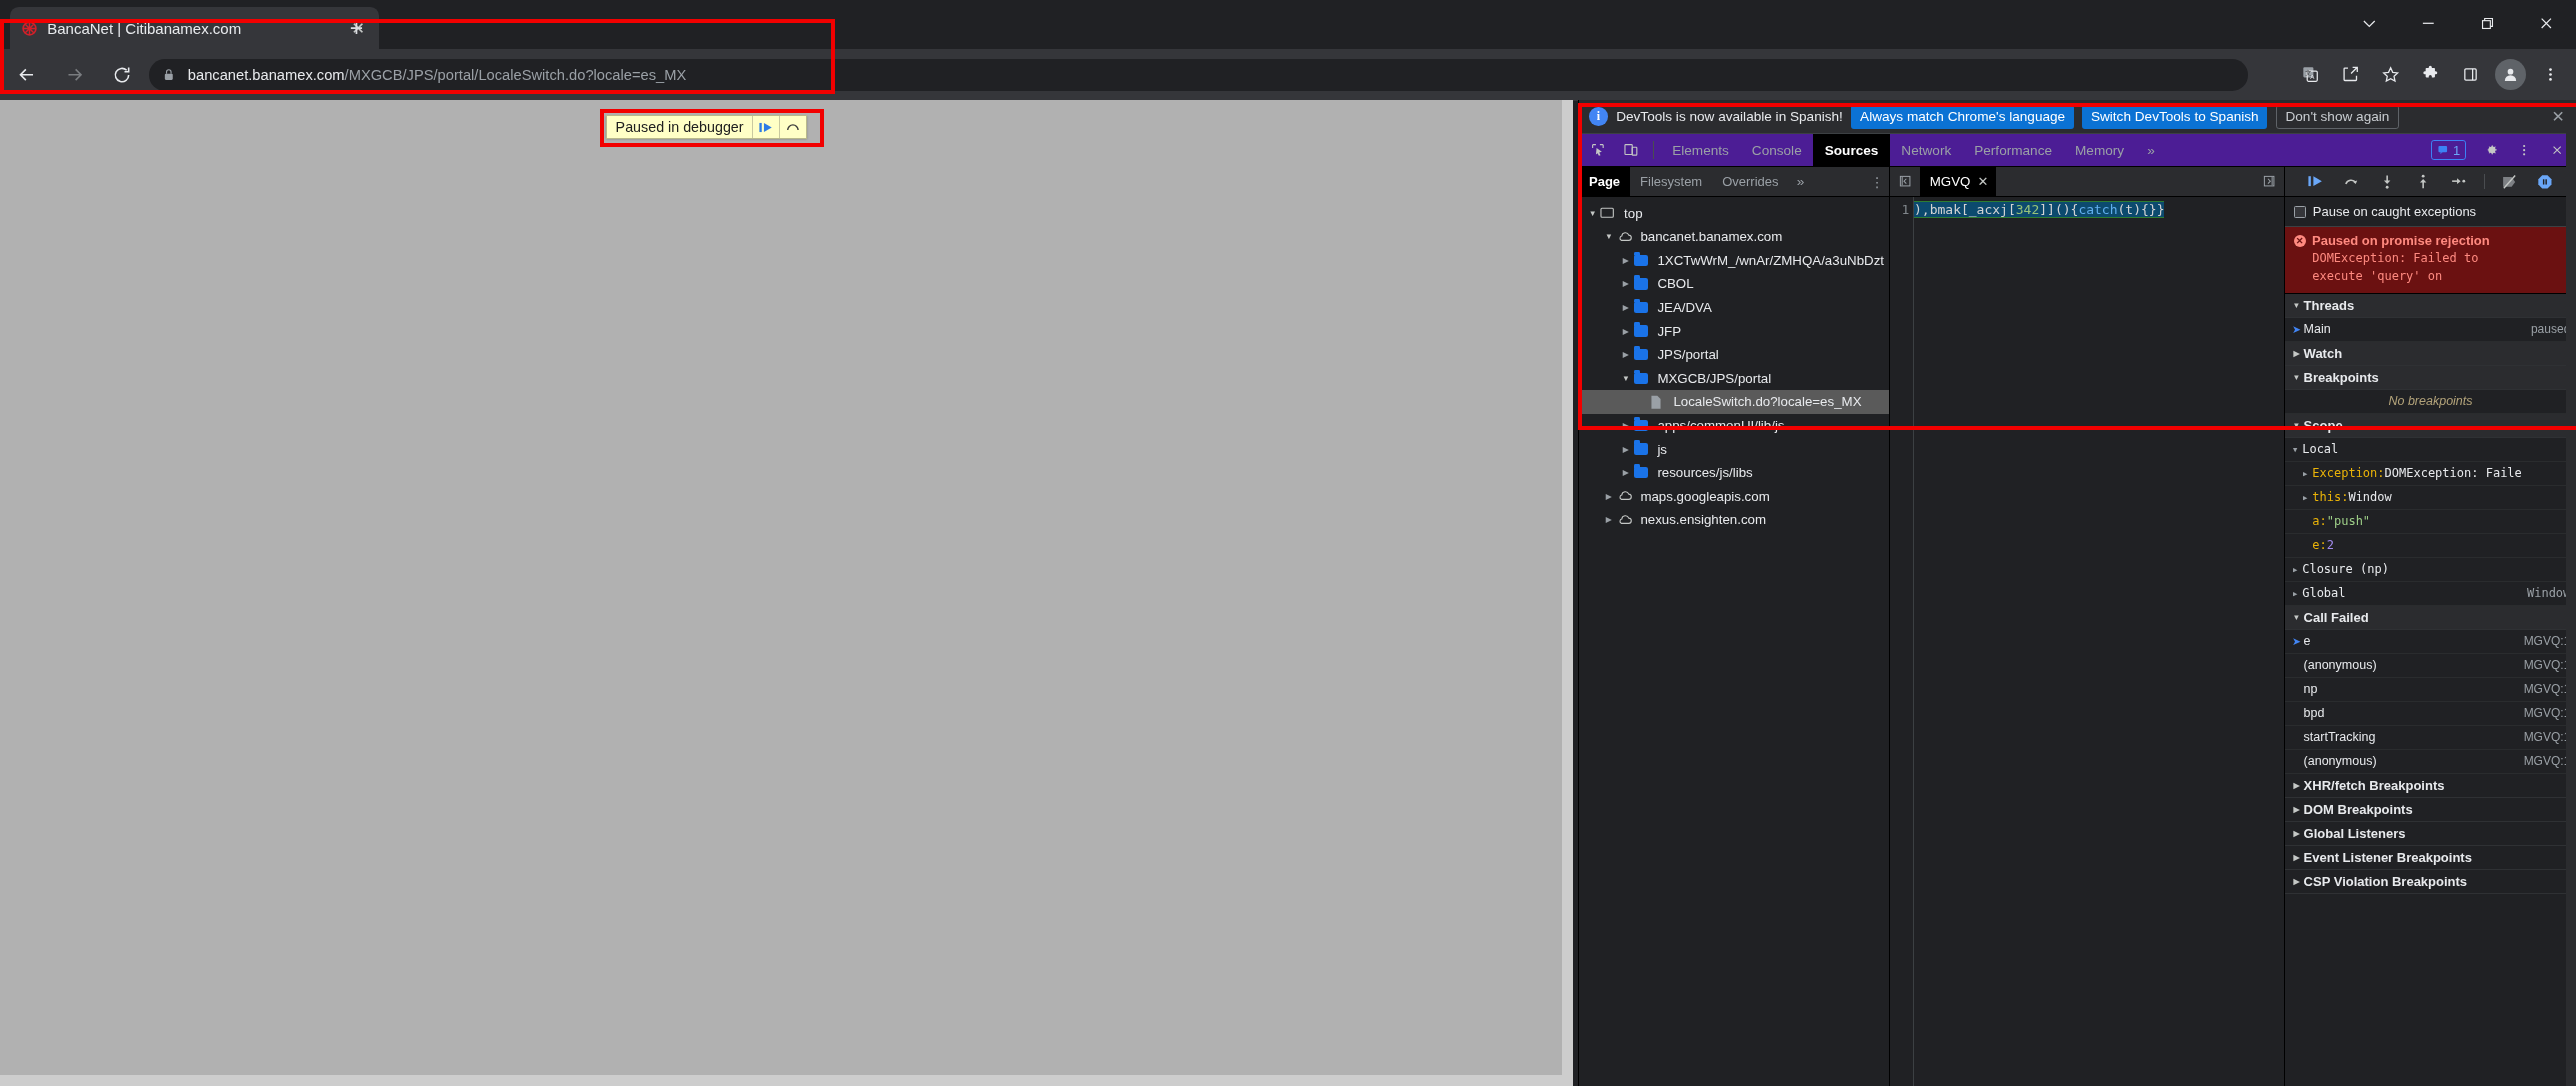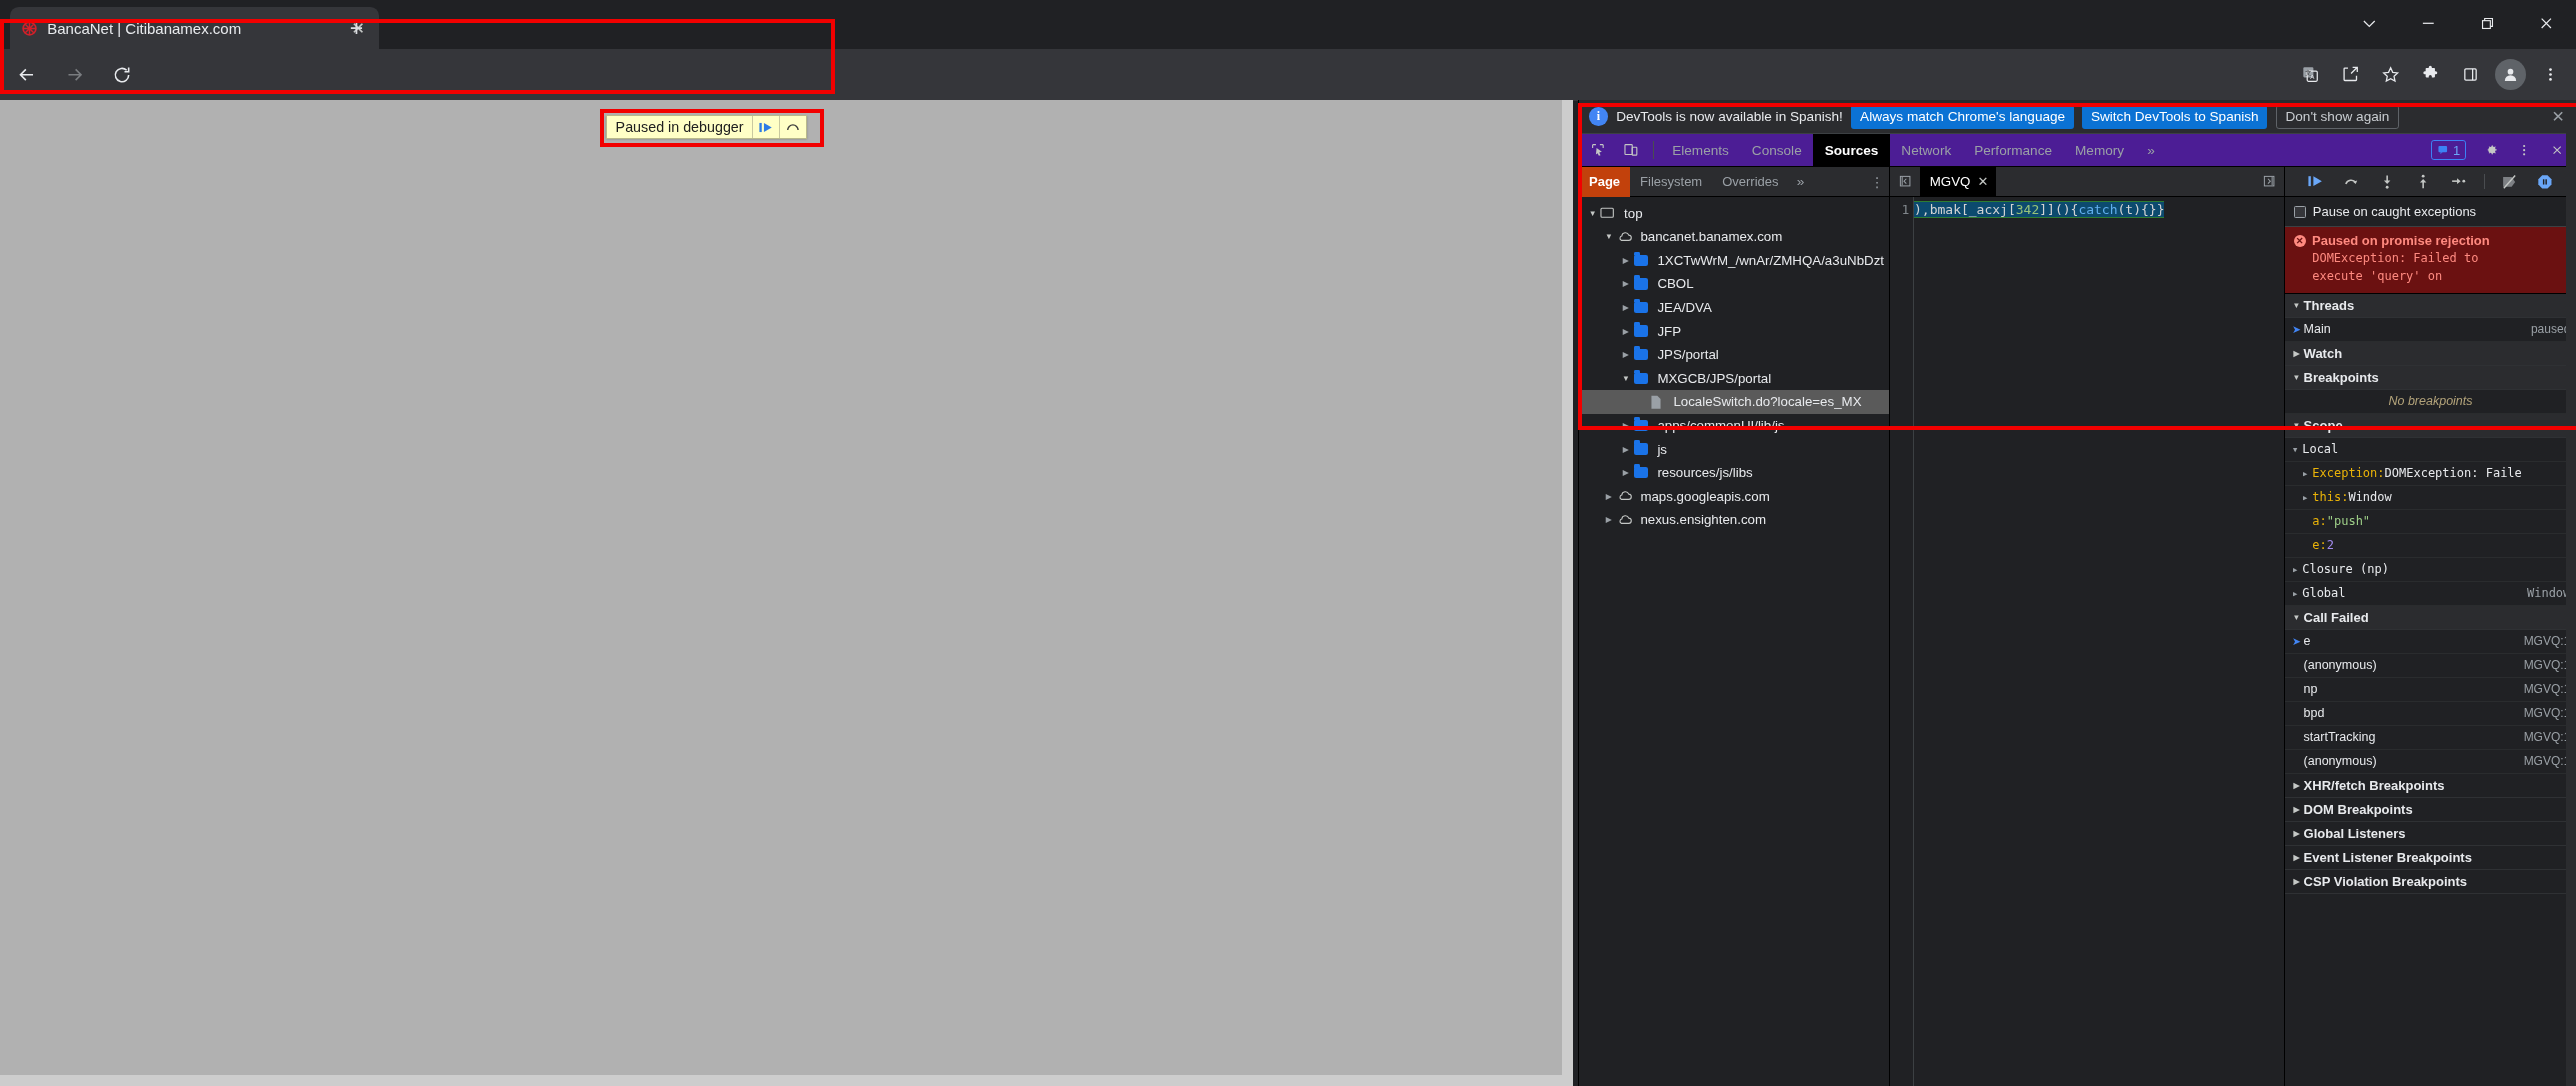--- a/index.html
+++ b/index.html
@@ -163,21 +163,21 @@
     border-right: 0.7px solid #000; display: flex; flex-direction: column;
   }
   .nav-tabs {
     height: 30px; flex: 0 0 30px; background: #2b2c2f; display: flex; align-items: center;
     border-bottom: 0.7px solid #000;
   }
   .nav-tab {
     height: 30px; padding: 0 10px; display: flex; align-items: center;
     color: #9aa0a6; font-size: 13px;
   }
-  .nav-tab.active { background: #c2410c; color: #fff; font-weight: bold; }
+  .nav-tab.active { background: #000000; color: #fff; font-weight: bold; }
   .nav-more { margin-left: auto; display: flex; align-items: center; }
   .nav-icon-btn {
     width: 24px; height: 24px; color: #9aa0a6; display: flex;
     align-items: center; justify-content: center; font-size: 13.6px;
   }
   .tree { flex: 1; overflow: hidden; padding-top: 4.3px; }
   .tnode {
     height: 23.6px; display: flex; align-items: center; color: #e8eaed;
     font-size: 13.3px; white-space: nowrap; padding-right: 4.3px;
   }
@@ -353,20 +353,29 @@
           <path d="M5 12 H19 M13 6 L19 12 L13 18" fill="none" stroke="currentColor" stroke-width="1.8"></path>
         </svg>
     </div>
     <div class="nav-btn">
       <svg width="20" height="20" viewBox="0 0 24 24">
         <path d="M20 12a8 8 0 1 1-2.4-5.7" fill="none" stroke="currentColor" stroke-width="1.9"></path>
         <path d="M20 3 V8 H15" fill="none" stroke="currentColor" stroke-width="1.9"></path>
       </svg>
     </div>
 
+    <div class="omnibox">
+      <span class="lock-icon">
+        <svg width="13.6" height="13.6" viewBox="0 0 24 24" fill="#9aa0a6">
+          <rect x="5" y="10" width="14" height="11" rx="2"></rect>
+          <path d="M8 10 V7a4 4 0 0 1 8 0v3" fill="none" stroke="#9aa0a6" stroke-width="2"></path>
+        </svg>
+      </span>
+      <span class="url"><span class="host">bancanet.banamex.com</span><span class="path">/MXGCB/JPS/portal/LocaleSwitch.do?locale=es_MX</span></span>
+    </div>
 
     <div class="tb-right">
       <div class="tb-icon">
         <svg width="18.6" height="18.6" viewBox="0 0 24 24" fill="none" stroke="currentColor" stroke-width="1.6">
           <rect x="3" y="3" width="13" height="13" rx="1.5" fill="#9aa0a6" stroke="none"></rect>
           <rect x="8" y="8" width="13" height="13" rx="1.5"></rect>
           <text x="5.5" y="13" font-size="8" fill="#2b2c2f" stroke="none" font-family="sans-serif">文</text>
           <text x="12" y="18.5" font-size="8" fill="currentColor" stroke="none" font-family="sans-serif">A</text>
         </svg>
       </div>

